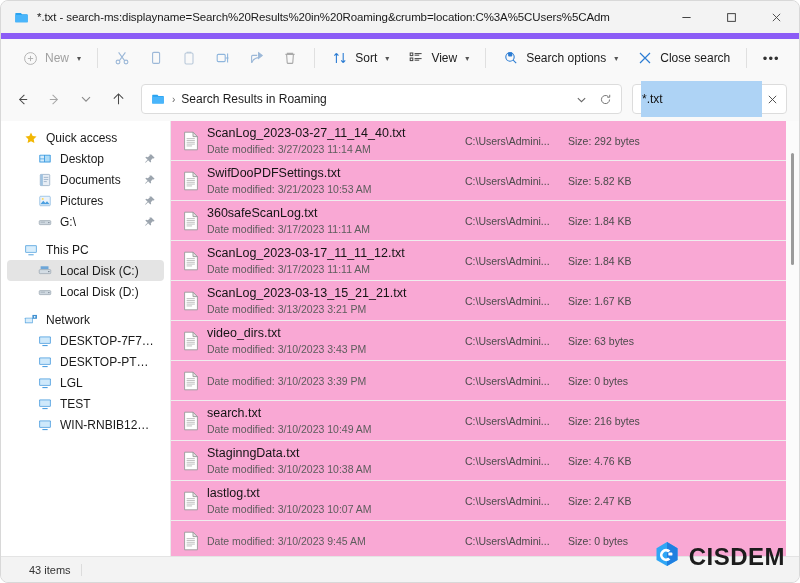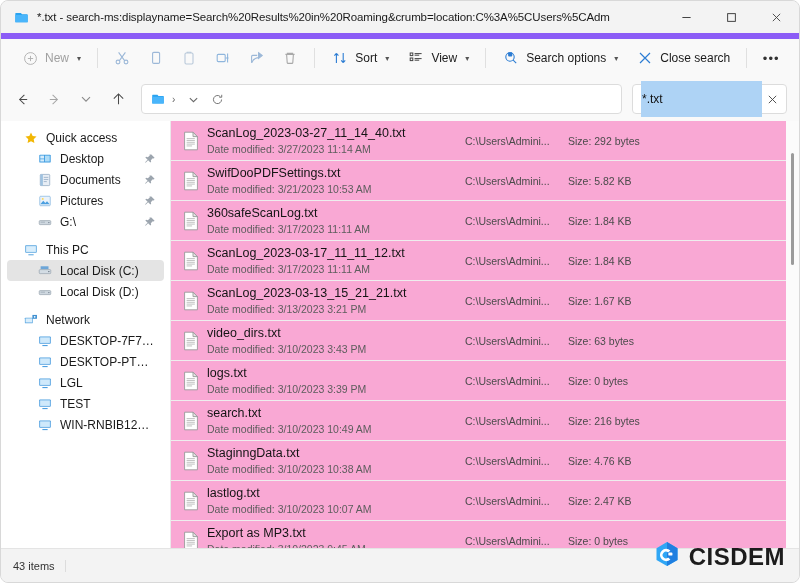--- a/index.html
+++ b/index.html
@@ -244,25 +244,25 @@
   }
   .vthumb {
     position: absolute; top: 32px; left: 5px;
     width: 3px; height: 112px;
     background: #9b9b9b;
     border-radius: 2px;
   }
 
   
   .statusbar {
-    height: 34px; min-height: 26px;
+    height: 26px; min-height: 26px;
     display: flex; align-items: center;
     background: #f3f3f3;
     border-top: 1px solid #e4e4e4;
-    padding-left: 12px;
+    padding-left: 28px;
     font-size: 11px; color: #333;
   }
   .status-items { padding-right: 10px; border-right: 1px solid #dcdcdc; }
 
   
   .watermark {
     position: absolute;
     right: 14px; bottom: 8px;
     display: flex; align-items: center; gap: 7px;
     pointer-events: none;
@@ -456,20 +456,21 @@
     </div>
 
     <div class="crumbbar">
       <span class="crumb-folder">
         <svg width="14" height="14" viewBox="0 0 16 16">
           <path d="M2 3.2h5.4l1.1 1.3H14a.6.6 0 0 1 .6.6v7.4a.6.6 0 0 1-.6.6H2a.6.6 0 0 1-.6-.6V3.8A.6.6 0 0 1 2 3.2z" fill="#29a3f0"></path>
           <path d="M2 5.4h12.6v7.1a.6.6 0 0 1-.6.6H2a.6.6 0 0 1-.6-.6V5.4z" fill="#49b5fb"></path>
         </svg>
       </span>
       <span class="crumb-sep">›</span>
+      <span class="crumb-text">Search Results in Roaming</span>
       <span class="crumb-act">
         <svg width="11" height="11" viewBox="0 0 12 12" fill="none" stroke="#666" stroke-width="1.1">
             <path d="M2 4.4l4 4 4-4"></path>
           </svg>
       </span>
       <span class="crumb-act">
         <svg width="13" height="13" viewBox="0 0 16 16" fill="none" stroke="#666" stroke-width="1.1">
           <path d="M13 8a5 5 0 1 1-1.6-3.6"></path>
             <path d="M13.2 2.2v3h-3"></path>
         </svg>
@@ -763,21 +764,20 @@
           </div>
           <div class="frow">
             <div class="fico">
               <svg width="22" height="22" viewBox="0 0 24 24">
                 <path d="M5 2.4h9.2L19 7.2V21.6H5z" fill="#ffffff" stroke="#9a9a9a" stroke-width="1"></path>
                 <path d="M14.2 2.4V7.2H19z" fill="#e8e8e8" stroke="#9a9a9a" stroke-width="1"></path>
                 <path d="M7.2 9.4h9M7.2 11.4h9M7.2 13.4h9M7.2 15.4h9M7.2 17.4h6" stroke="#b4b4b4" stroke-width=".9"></path>
               </svg>
             </div>
             <div class="fmain">
-              <div class="fname">logs.txt</div>
               <div class="fmeta"><span>Date modified: </span><span>3/10/2023 3:39 PM</span></div>
             </div>
             <div class="fpath">C:\Users\Admini...</div>
             <div class="fsize"><span>Size: </span><span>0 bytes</span></div>
           </div>
           <div class="frow">
             <div class="fico">
               <svg width="22" height="22" viewBox="0 0 24 24">
                 <path d="M5 2.4h9.2L19 7.2V21.6H5z" fill="#ffffff" stroke="#9a9a9a" stroke-width="1"></path>
                 <path d="M14.2 2.4V7.2H19z" fill="#e8e8e8" stroke="#9a9a9a" stroke-width="1"></path>
@@ -823,21 +823,20 @@
           </div>
           <div class="frow">
             <div class="fico">
               <svg width="22" height="22" viewBox="0 0 24 24">
                 <path d="M5 2.4h9.2L19 7.2V21.6H5z" fill="#ffffff" stroke="#9a9a9a" stroke-width="1"></path>
                 <path d="M14.2 2.4V7.2H19z" fill="#e8e8e8" stroke="#9a9a9a" stroke-width="1"></path>
                 <path d="M7.2 9.4h9M7.2 11.4h9M7.2 13.4h9M7.2 15.4h9M7.2 17.4h6" stroke="#b4b4b4" stroke-width=".9"></path>
               </svg>
             </div>
             <div class="fmain">
-              <div class="fname">Export as MP3.txt</div>
               <div class="fmeta"><span>Date modified: </span><span>3/10/2023 9:45 AM</span></div>
             </div>
             <div class="fpath">C:\Users\Admini...</div>
             <div class="fsize"><span>Size: </span><span>0 bytes</span></div>
           </div>
         </div>
       <div class="vscroll">
         <div class="vthumb"></div>
       </div>
     </div>

